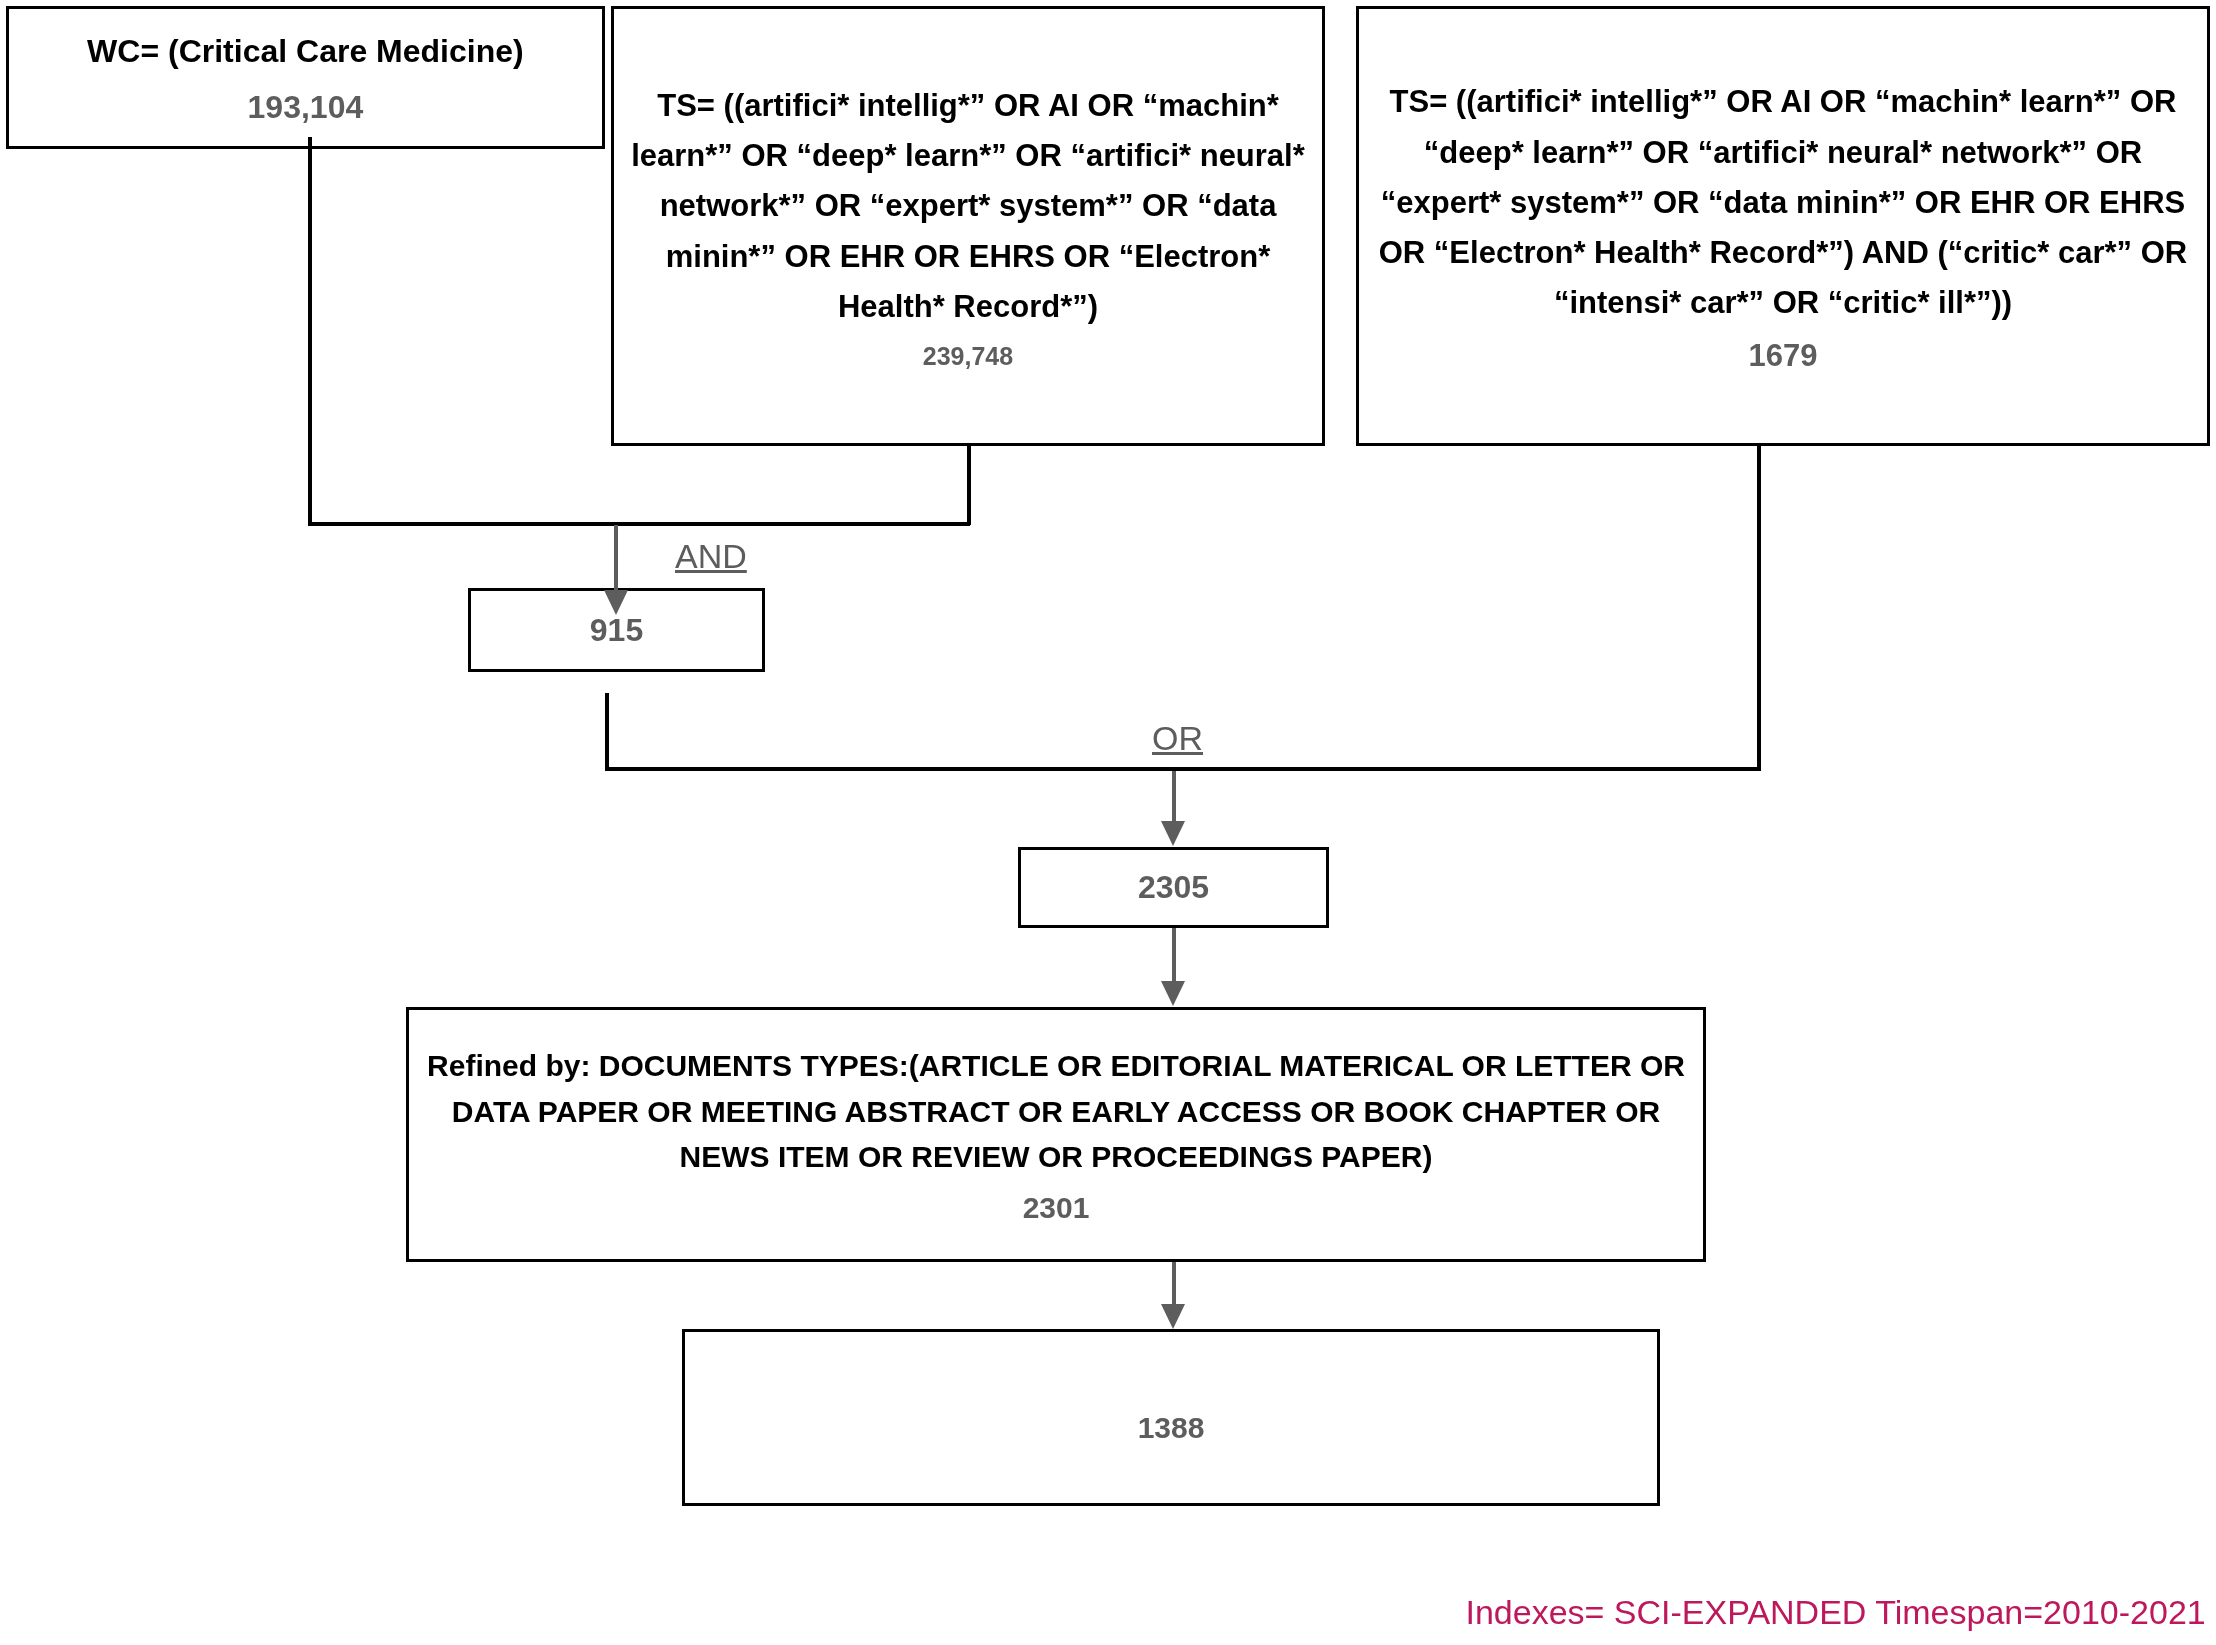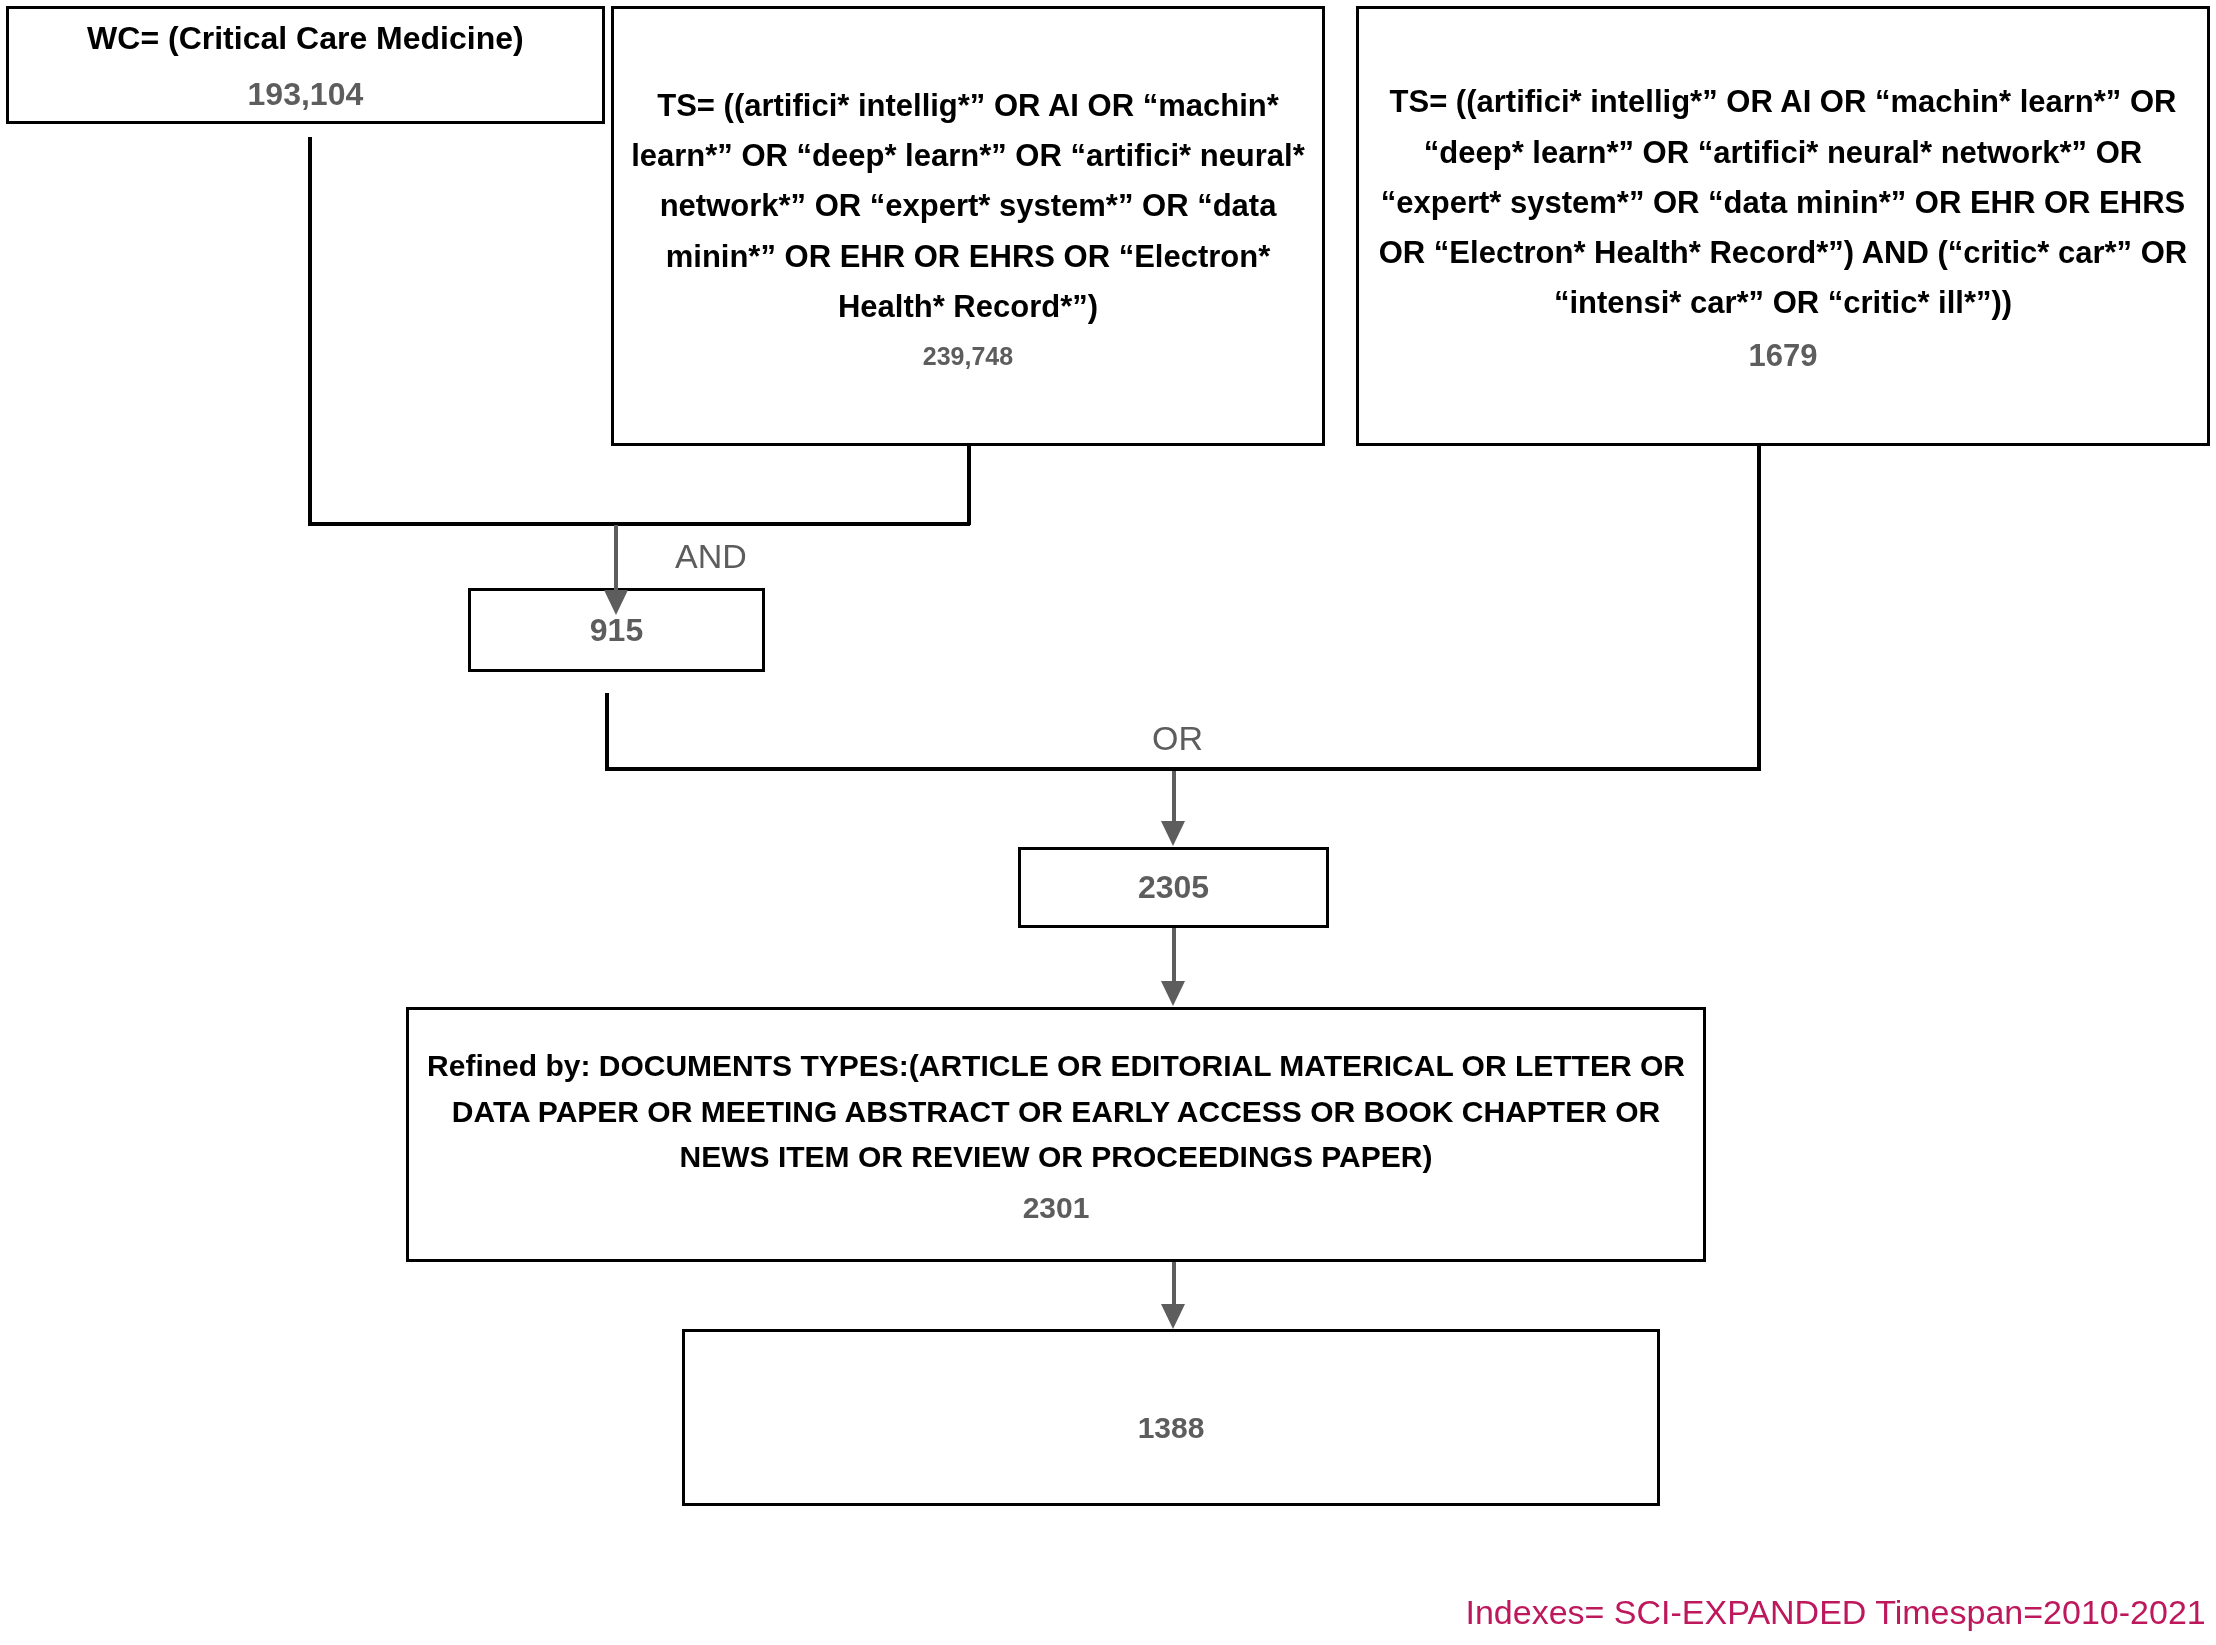--- a/index.html
+++ b/index.html
@@ -15,21 +15,21 @@
     text-align:center;
   }
   .qtext{
     color:#000000;font-weight:bold;line-height:1.42;
     width:100%;padding:0 13.3px;box-sizing:border-box;
   }
   .count{
     color:#5d5d5d;font-weight:bold;line-height:1.2;margin-top:4.4px;
   }
   
-  #node-wc       {left:5.9px;  top:5.9px;   width:599px;  height:118px;}
+  #node-wc       {left:5.9px;  top:5.9px;   width:599px;  height:143px;}
   #node-wc .qtext{font-size:32px;}
   #node-wc .count{font-size:32px;margin-top:13.3px;}
 
   #node-ts-ai    {left:611px;top:5.9px;   width:714px; height:440px;}
   #node-ts-ai .qtext{font-size:31px;line-height:1.62;}
   #node-ts-ai .count{font-size:25px;margin-top:8.9px;}
 
   #node-ts-cc    {left:1356px;top:5.9px;  width:854px;height:440px;}
   #node-ts-cc .qtext{font-size:31px;line-height:1.62;}
   #node-ts-cc .count{font-size:31px;margin-top:8.9px;}
@@ -56,21 +56,21 @@
 
   .arrowhead{
     position:absolute;width:0;height:0;
     border-left:12.5px solid transparent;
     border-right:12.5px solid transparent;
     border-top:25px solid #5d5d5d;
   }
 
   .oplabel{
     position:absolute;color:#5d5d5d;font-weight:normal;
-    font-size:34px;line-height:1;white-space:nowrap;
+    font-size:34px;line-height:1;white-space:nowrap;text-decoration:underline;
   }
 
   #footer{
     position:absolute;right:10.3px;bottom:13.3px;
     color:#be185d;font-size:34px;font-weight:normal;white-space:nowrap;
   }
 </style>
 </head>
 <body>
 

